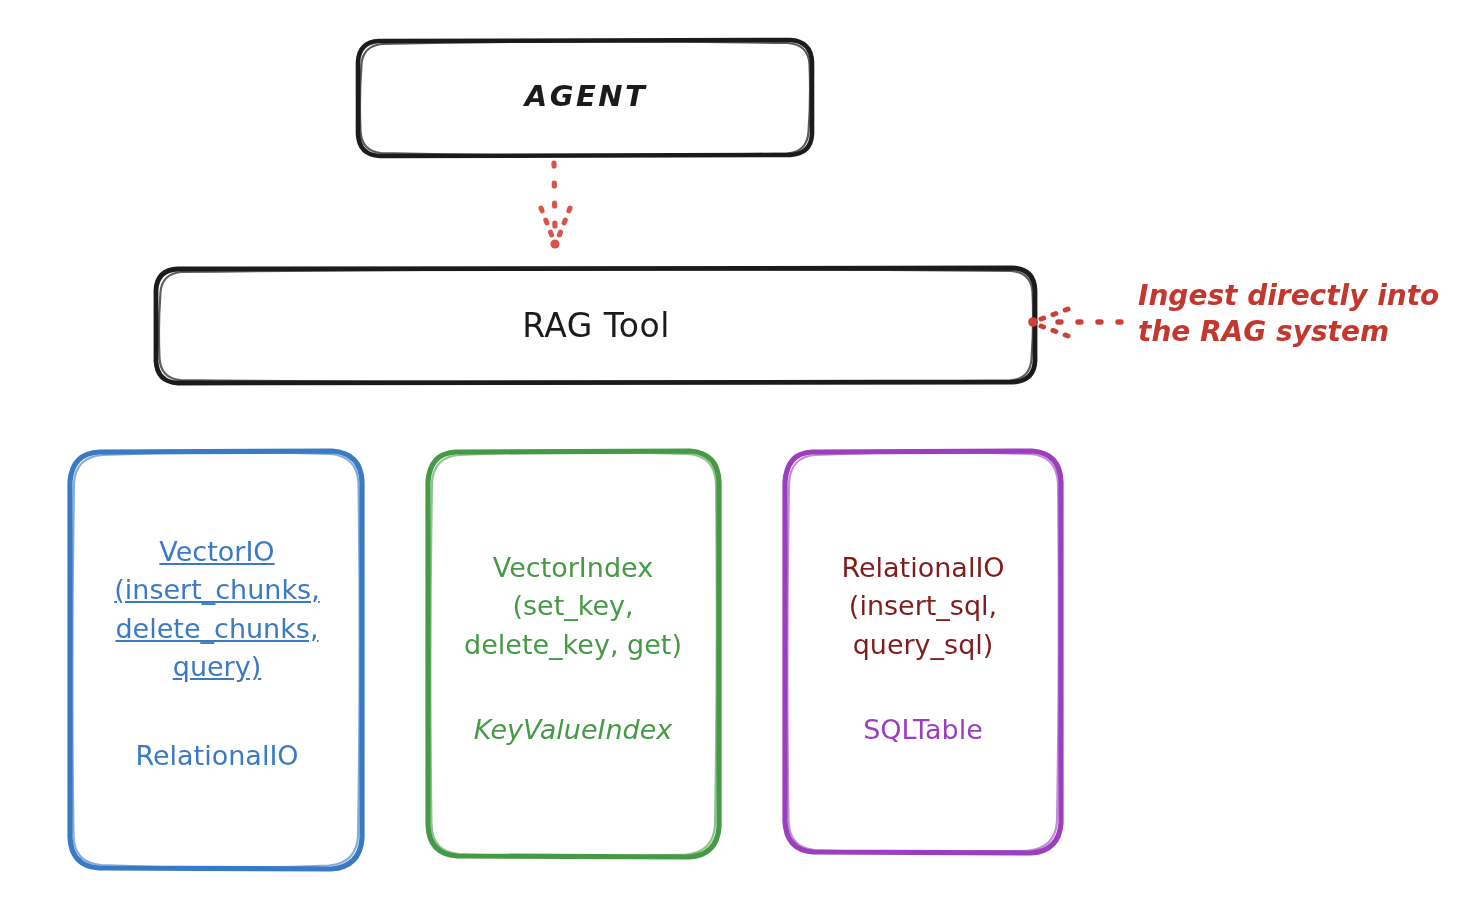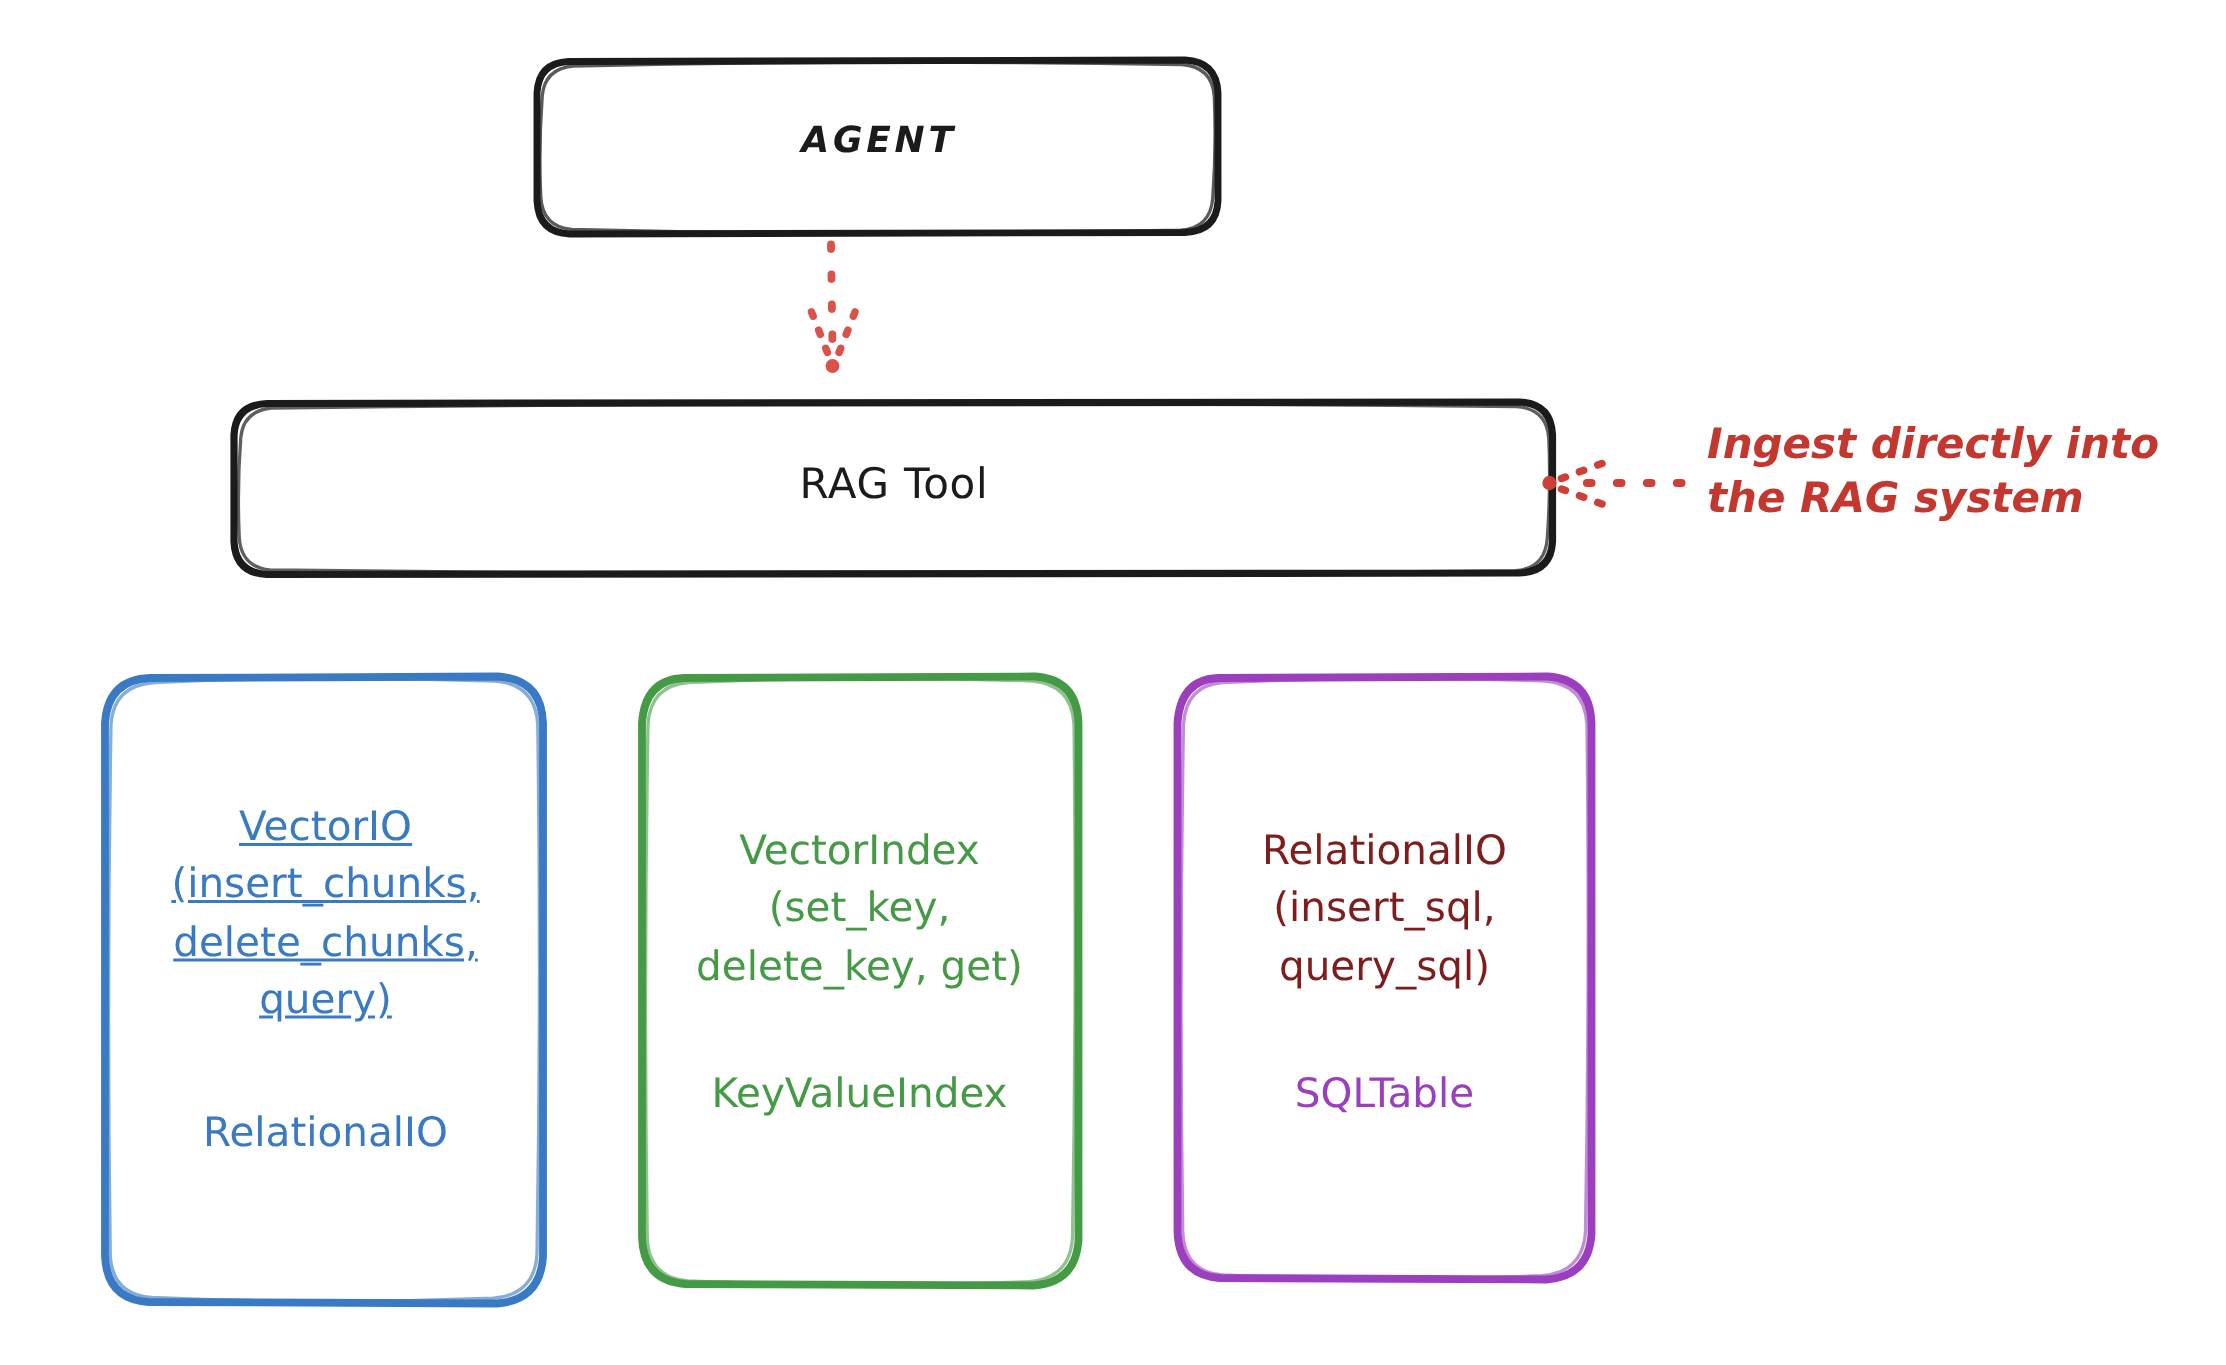--- a/index.html
+++ b/index.html
@@ -27,51 +27,51 @@
     line-height: 1.28;
     white-space: pre-line;
     user-select: none;
   }
   
   #agent-label {
     left: 358px;
     top: 78px;
     width: 456px;
     font-family: "DejaVu Sans", sans-serif;
-    font-size: 24px;
+    font-size: 29px;
     font-style: italic;
     font-weight: 600;
     letter-spacing: 2.5px;
     color: #1b1b1b;
   }
   #ragtool-label {
     left: 156px;
     top: 305px;
     width: 880px;
     font-family: "DejaVu Sans", sans-serif;
-    font-size: 28px;
+    font-size: 33px;
     font-weight: 500;
     letter-spacing: 0.5px;
     color: #1b1b1b;
   }
   
   .leaf-text {
     position: absolute;
     text-align: center;
     white-space: pre-line;
     font-family: "DejaVu Sans", sans-serif;
     font-size: 27px;
     font-weight: 500;
     line-height: 1.42;
     user-select: none;
   }
   #vectorio-api   { left: 76px;  top: 533px; width: 282px; color: #3a7ac4; text-decoration: underline; }
   #vectorio-index { left: 76px;  top: 737px; width: 282px; color: #3a7ac4; }
   #kv-api         { left: 430px; top: 549px; width: 286px; color: #459a45; }
-  #kv-index       { left: 430px; top: 711px; width: 286px; color: #459a45; }
+  #kv-index       { left: 430px; top: 711px; width: 286px; color: #459a45; font-style: italic; }
   #rel-api        { left: 786px; top: 549px; width: 274px; color: #7f1d1d; }
   #rel-index      { left: 786px; top: 711px; width: 274px; color: #9b3fbf; }
 
   
   #ingest-note {
     position: absolute;
     left: 1138px;
     top: 278px;
     width: 342px;
     white-space: pre-line;

